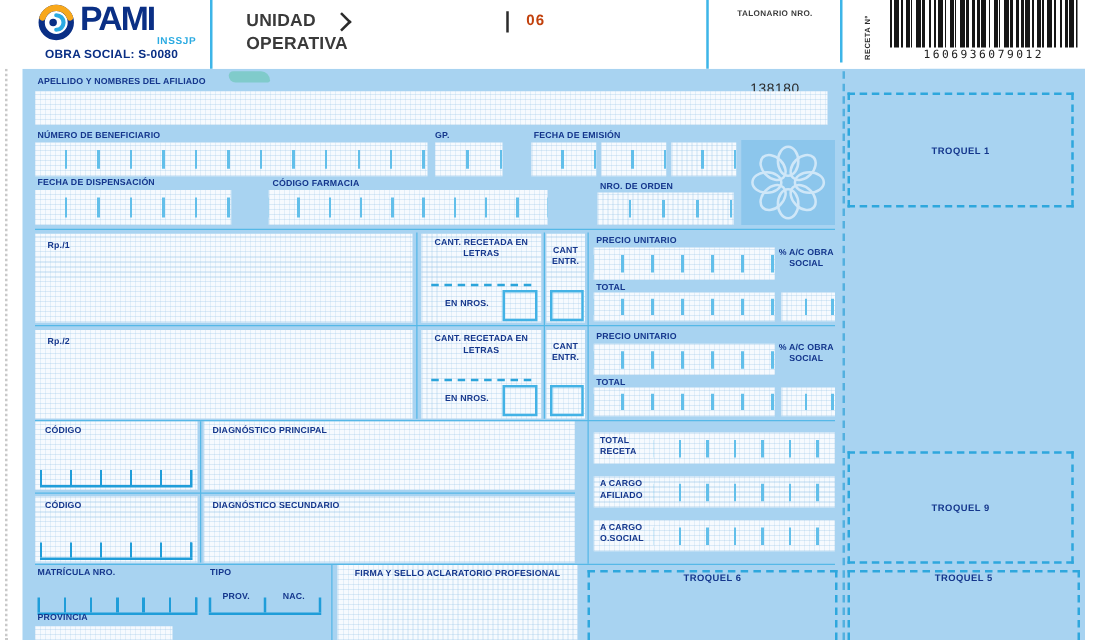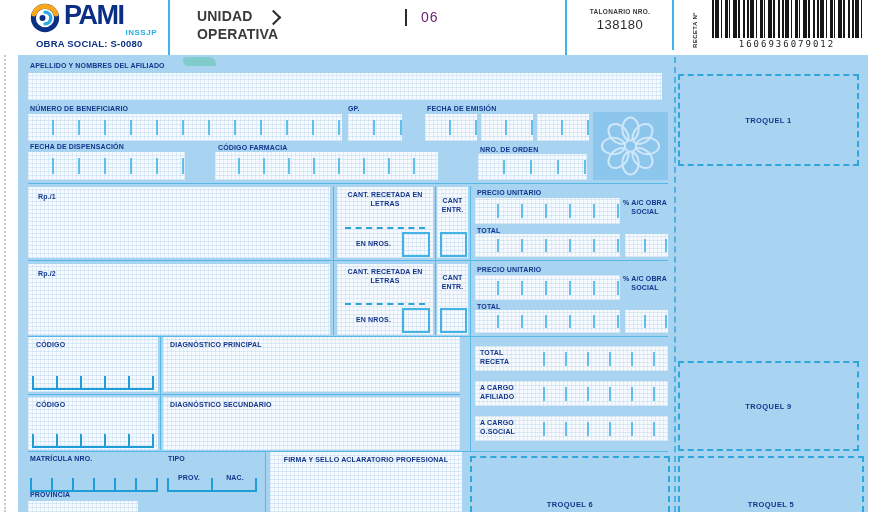--- a/index.html
+++ b/index.html
@@ -8,23 +8,23 @@
   .abs{position:absolute;}
   
   .topbar{position:absolute;left:0;top:0;width:736px;height:55px;background:#fff;}
   .vline{position:absolute;width:2px;background:#3db5e8;}
   .brand-name{font-weight:800;font-size:27px;letter-spacing:-1.5px;color:#0a2f85;line-height:1;}
   .brand-sub{font-weight:700;font-size:8px;color:#2babe2;text-align:right;letter-spacing:.5px;}
   .obra{font-weight:700;font-size:9.5px;color:#0a2f85;letter-spacing:.2px;}
   .hdr-txt{font-weight:700;font-size:14px;color:#3a3a3a;line-height:1.25;letter-spacing:.2px;}
   .chev{width:9px;height:9px;border-top:2.5px solid #2b2b2b;border-right:2.5px solid #2b2b2b;transform:rotate(45deg);}
   .pipe{width:2px;height:17px;background:#2b2b2b;}
-  .code06{font-weight:400;font-size:14px;color:#701a75;letter-spacing:1px;}
+  .code06{font-weight:700;font-size:12px;color:#c2410c;letter-spacing:1px;}
   .tal-lbl{font-weight:700;font-size:6.5px;color:#3a3a3a;text-align:center;letter-spacing:.3px;}
-  .tal-num{font-weight:400;font-size:13px;color:#2b2b2b;text-align:center;letter-spacing:.5px;}
+  .tal-num{font-weight:400;font-size:11px;color:#2b2b2b;text-align:center;letter-spacing:.5px;margin-top:48px;}
   .receta-vert{writing-mode:vertical-rl;transform:rotate(180deg);font-size:6px;font-weight:700;color:#2b2b2b;letter-spacing:.4px;}
   .barcode{background:
      repeating-linear-gradient(90deg,#161616 0 2px,#fff 2px 3px,#161616 3px 7px,#fff 7px 9px,
        #161616 9px 10px,#fff 10px 13px,#161616 13px 16px,#fff 16px 17px,#161616 17px 18px,
        #fff 18px 21px,#161616 21px 25px,#fff 25px 26px,#161616 26px 28px,#fff 28px 31px,
        #161616 31px 33px,#fff 33px 35px);}
   .bc-num{font-family:"DejaVu Sans Mono",monospace;font-size:9px;color:#222;text-align:center;letter-spacing:2px;}
   
   .panel{position:absolute;left:18px;top:55px;width:850px;height:457px;background:#a8d3f1;}
   .perf-left{position:absolute;left:4px;top:0;height:512px;border-left:2px dotted #c9c9c9;}
@@ -38,21 +38,21 @@
   .seg,.bar{position:absolute;}
   .comb{position:absolute;border-bottom:2px solid #1f9dd9;}
   .comb::after{content:"";position:absolute;left:0;right:0;bottom:0;height:12px;
       background-image:repeating-linear-gradient(90deg,#1f9dd9 0 2px,transparent 2px var(--g));}
   .comb::before{content:"";position:absolute;right:0;bottom:0;width:2px;height:12px;background:#1f9dd9;}
   .sbox{position:absolute;border:2px solid #43b2e5;}
   .dashline{position:absolute;border-top:2px dashed #2ba4da;}
   .dash{position:absolute;border:2px dashed #2ea7dd;display:flex;align-items:center;justify-content:center;}
   .dash span{font-weight:700;font-size:7.5px;color:#14368c;letter-spacing:.4px;}
   .dash.low{align-items:flex-start;}
-  .dash.low span{margin-top:42px;}
+  .dash.low span{}
   .cyline{position:absolute;background:#55b8e7;}
   .darksq{position:absolute;background:#8cc6ec;}
   .ctr{text-align:center;}
   .tick3{position:absolute;width:2px;height:12px;background:#1f9dd9;bottom:0;}
   .artifact{position:absolute;background:#79c9c4;border-radius:4px 8px 2px 6px;opacity:.85;}
 </style>
 </head>
 <body>
 
 <div class="page">

